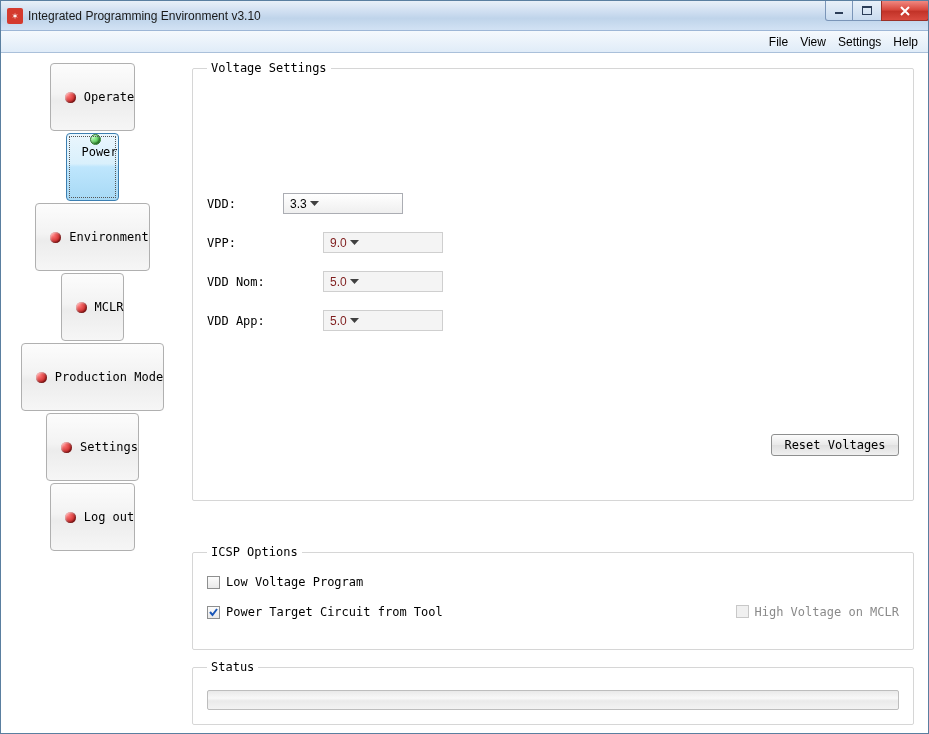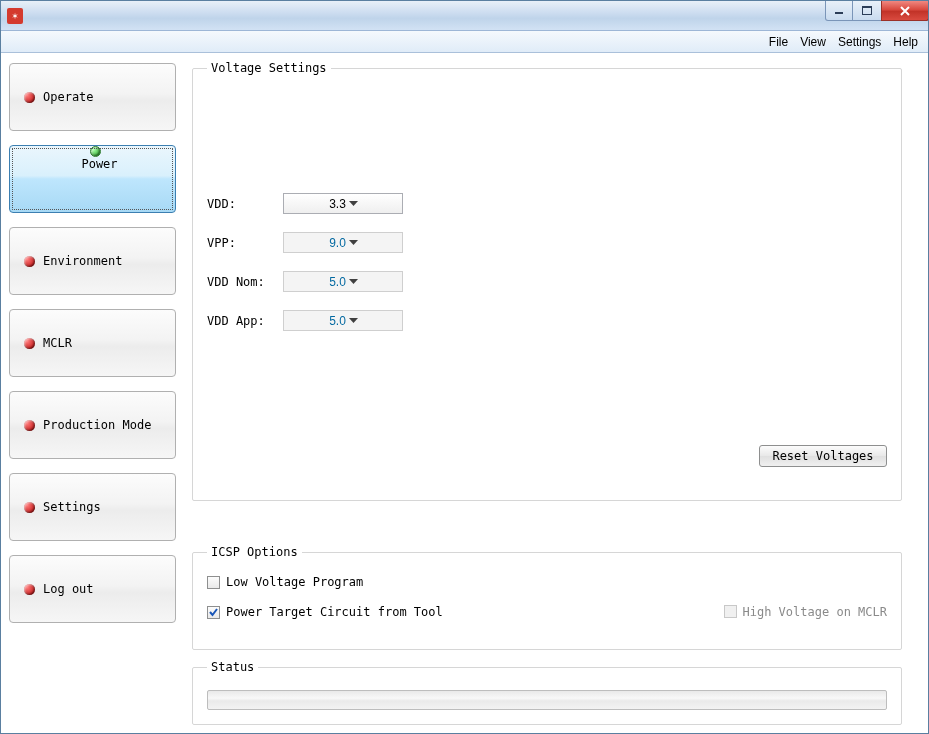--- a/index.html
+++ b/index.html
@@ -86,21 +86,22 @@
     display: flex;
     height: calc(100% - 52px);
     background: #fff;
   }
 
   .sidebar {
     width: 183px;
     padding: 10px 8px;
     display: flex;
     flex-direction: column;
-    gap: 14px;
+    gap: 2px;
+    align-items: center;
   }
   .side-btn {
     height: 68px;
     border: 1px solid #b0b0b0;
     border-radius: 4px;
     background: linear-gradient(to bottom, #fcfcfc 0%, #f3f3f3 45%, #ececec 55%, #f6f6f6 100%);
     display: flex;
     align-items: center;
     padding-left: 14px;
     cursor: pointer;
@@ -118,21 +119,21 @@
     border-radius: 50%;
     margin-right: 8px;
     box-shadow: inset -1px -1px 2px rgba(0,0,0,0.5), inset 1px 1px 2px rgba(255,255,255,0.6);
   }
   .bullet.red { background: radial-gradient(circle at 30% 30%, #ff7a7a, #b30000); }
   .bullet.green { background: radial-gradient(circle at 30% 30%, #a6ffa6, #1ea01e); border:1px solid #2b7a2b;}
   .side-btn .lbl { color: #000; }
 
   .main {
     flex: 1;
-    padding: 8px 26px 8px 8px;
+    padding: 8px 14px 8px 8px;
     display: flex;
     flex-direction: column;
     position: relative;
   }
 
   fieldset {
     border: 1px solid #d6d6d6;
     border-radius: 2px;
     padding: 10px 14px 14px 14px;
     margin: 0;
@@ -164,38 +165,38 @@
     margin-top: 108px;
   }
 
   .combo {
     width: 120px;
     height: 21px;
     border: 1px solid #abadb3;
     background: linear-gradient(to bottom,#fff,#efefef);
     display: flex;
     align-items: center;
-    justify-content: center;
+    justify-content: flex-start;
     padding: 0 2px 0 6px;
     font-family: Tahoma, sans-serif;
     font-size: 12px;
   }
-  .combo.disabled { color:#0369a1; background:#f4f4f4; border-color:#cfcfcf;}
+  .combo.disabled { color:#7f1d1d; background:#f4f4f4; border-color:#cfcfcf;margin-left:40px;}
   .combo .arrow {
     width: 15px;
     height: 17px;
     display:flex;
     align-items:center;
     justify-content:center;
   }
 
   .btn-reset {
     position: absolute;
     right: 14px;
-    bottom: 33px;
+    bottom: 44px;
     width: 128px;
     height: 22px;
     background: linear-gradient(to bottom,#fcfcfc,#e9e9e9 48%,#e0e0e0 52%,#f0f0f0);
     border: 1px solid #8e8f8f;
     border-radius: 3px;
     font-family: "SimSun", monospace;
     font-size: 12px;
     cursor: pointer;
     padding:0;
   }
@@ -242,20 +243,21 @@
     background: linear-gradient(to bottom,#e9e9e9 0%, #f8f8f8 40%, #eaeaea 55%, #f3f3f3 100%);
     margin-top: 6px;
   }
 
 </style>
 </head>
 <body>
 
 <div class="titlebar">
   <span class="icon-app">✶</span>
+  <span class="title">Integrated Programming Environment v3.10</span>
   <div class="winbtns">
     <div class="winbtn min">
       <svg width="10" height="8">
           <rect x="1" y="5" width="8" height="2" fill="#2b3d57"></rect>
         </svg>
     </div>
     <div class="winbtn">
       <svg width="10" height="9">
           <rect x="0.5" y="0.5" width="9" height="8" fill="none" stroke="#2b3d57" stroke-width="1"></rect>
           <rect x="0" y="0" width="10" height="2" fill="#2b3d57"></rect>

